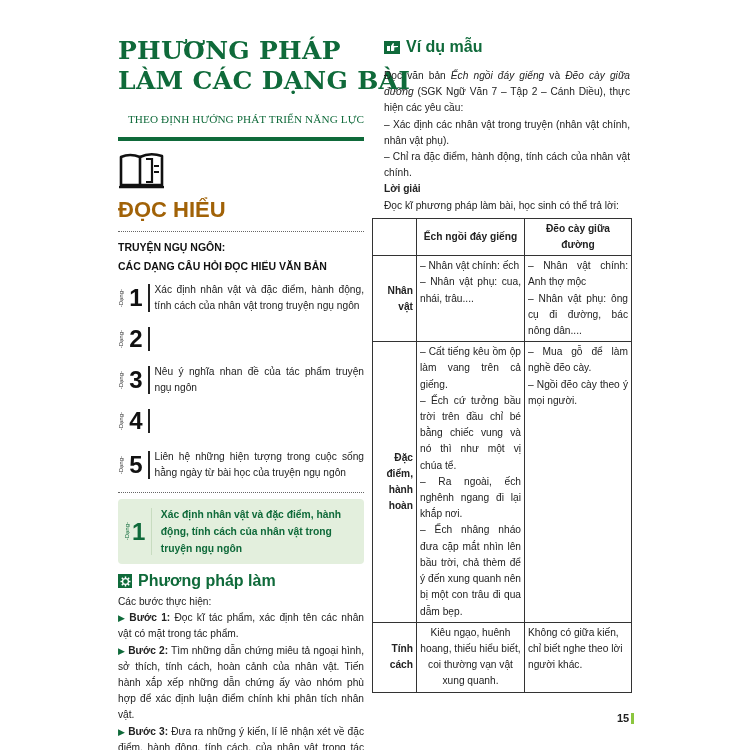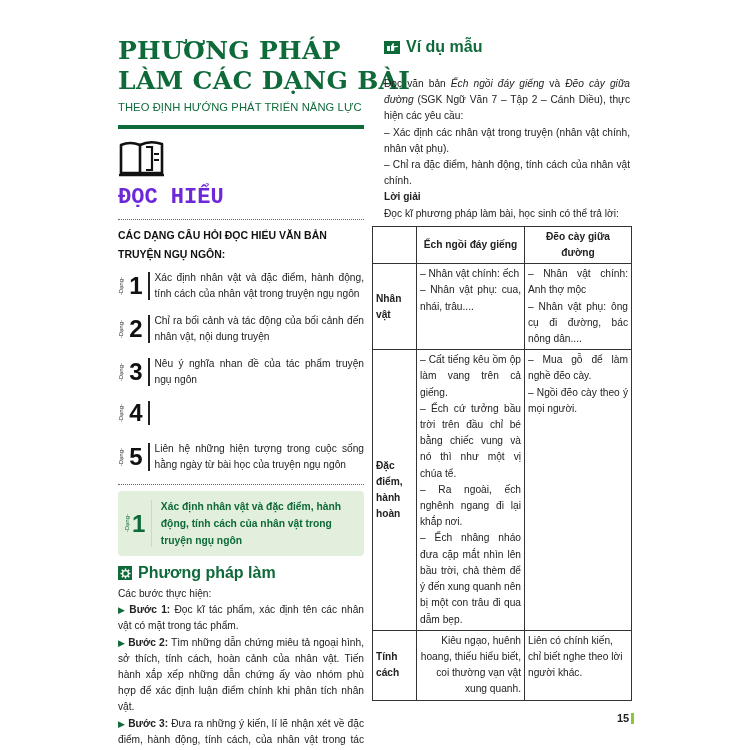--- a/index.html
+++ b/index.html
@@ -4,27 +4,27 @@
 <style>
   html, body { margin: 0; padding: 0; background: #ffffff; }
   body { width: 750px; height: 750px; position: relative; overflow: hidden;
          font-family: "Liberation Sans", sans-serif; color: #1a1a1a; }
   .page { position: absolute; left: 0; top: 0; width: 680px; height: 750px; }
 
   
   .left { position: absolute; left: 118px; top: 36px; width: 246px; }
   .title1, .title2 { font-family: "DejaVu Serif", serif; font-weight: bold; color: #0f6a3a;
                      font-size: 25px; line-height: 30px; letter-spacing: 0.3px; white-space: nowrap; }
-  .subtitle { font-family: Liberation Sans, sans-serif; color: #0f6a3a; font-size: 11.2px;
-              line-height: 16px; margin-top: 3px; letter-spacing: 0.1px; white-space: nowrap; }
+  .subtitle { font-family: Liberation Serif, serif; color: #0f6a3a; font-size: 11.2px;
+              line-height: 16px; margin-top: 15px; letter-spacing: 0.1px; white-space: nowrap; text-align: right; }
   .title-rule { height: 4px; background: #0f6a3a; margin-top: 10px; width: 246px; }
 
   .book-icon { margin-top: 10px; width: 50px; height: 38px; }
-  .section-title { font-family: Liberation Mono, monospace; font-weight: bold; font-size: 22px;
-                   line-height: 26px; margin-top: 4px; color: #6d28d9; }
+  .section-title { font-family: Liberation Sans, sans-serif; font-weight: bold; font-size: 22px;
+                   line-height: 26px; margin-top: 4px; color: #a16207; }
   .dotted { border-top: 1px dotted #666; margin-top: 8px; width: 246px; }
   .sub-heading { font-weight: bold; font-size: 10.5px; line-height: 19px; margin-top: 6px; color: #111; }
 
   .types { margin-top: 6px; }
   .type-row { display: flex; align-items: center; margin-bottom: 11px; }
   .dang-label { writing-mode: vertical-rl; transform: rotate(180deg); font-size: 6px; color: #333;
                 width: 8px; text-align: center; }
   .type-num { font-weight: bold; font-size: 24px; line-height: 28px; width: 16px; text-align: center;
               color: #111; margin-left: 2px; }
   .type-bar { width: 1.5px; background: #222; align-self: stretch; margin: 2px 5px 2px 4px; }
@@ -45,21 +45,21 @@
   .step-label { font-weight: bold; }
   .tri { color: #0f6a3a; font-size: 9px; margin-right: 3px; }
 
   
   .right { position: absolute; left: 384px; top: 36px; width: 246px; }
   .table-wrap { margin-left: -12px; width: 259px; margin-top: 4px; }
   table { border-collapse: collapse; width: 100%; table-layout: fixed; }
   th, td { border: 1px solid #333; font-size: 10.2px; line-height: 16.2px; color: #222;
            vertical-align: top; padding: 2px 3px; }
   th { font-weight: bold; text-align: center; vertical-align: middle; }
-  td.row-head { font-weight: bold; text-align: left; vertical-align: middle; }
+  td.row-head { font-weight: bold; text-align: right; vertical-align: middle; }
   td.cell { text-align: justify; }
 
   .page-num { position: absolute; left: 617px; top: 712px; font-size: 11px; font-weight: bold;
               color: #222; font-family: "Liberation Sans Narrow", "Liberation Sans", sans-serif; text-align: center; }
   .page-mark { position: absolute; left: 631px; top: 713px; width: 3px; height: 11px; background: #8cc63f; }
 </style>
 </head>
 <body>
 
 <div class="page">
@@ -74,36 +74,35 @@
       <path d="M3 6 L3 34 L22 34 L22 6 Q12 2 3 6 Z" fill="none" stroke="#111" stroke-width="2.6" stroke-linejoin="round"></path>
       <path d="M22 6 Q32 1 44 5 L44 34 L22 34" fill="none" stroke="#111" stroke-width="2.6" stroke-linejoin="round"></path>
       <path d="M28 8 L34 8 L34 31 L28 31" fill="none" stroke="#111" stroke-width="2.2"></path>
       <line x1="36" y1="15" x2="41" y2="15" stroke="#111" stroke-width="2"></line>
       <line x1="36" y1="21" x2="41" y2="21" stroke="#111" stroke-width="2"></line>
       <line x1="1" y1="36" x2="46" y2="36" stroke="#111" stroke-width="2.4"></line>
     </svg>
     <div class="section-title">ĐỌC HIỂU</div>
     <div class="dotted"></div>
     <div class="sub-heading">
+      <div>TRUYỆN NGỤ NGÔN:</div>
       <div>CÁC DẠNG CÂU HỎI ĐỌC HIỂU VĂN BẢN</div>
-      <div>TRUYỆN NGỤ NGÔN:</div>
     </div>
 
     <div class="types">
       <div class="type-row">
         <span class="dang-label">-Dạng-</span>
         <span class="type-num">1</span>
         <span class="type-bar"></span>
         <span class="type-text">Xác định nhân vật và đặc điểm, hành động, tính cách của nhân vật trong truyện ngụ ngôn</span>
       </div>
       <div class="type-row">
         <span class="dang-label">-Dạng-</span>
         <span class="type-num">2</span>
         <span class="type-bar"></span>
-        <span class="type-text">Chỉ ra bối cảnh và tác động của bối cảnh đến nhân vật, nội dung truyện</span>
       </div>
       <div class="type-row">
         <span class="dang-label">-Dạng-</span>
         <span class="type-num">3</span>
         <span class="type-bar"></span>
         <span class="type-text">Nêu ý nghĩa nhan đề của tác phẩm truyện ngụ ngôn</span>
       </div>
       <div class="type-row" style="margin-bottom:14px">
         <span class="dang-label">-Dạng-</span>
         <span class="type-num">4</span>
@@ -161,21 +160,21 @@
     <div class="icon-heading" style="margin-top:2px">
       <span class="icon-box" style="width:16px;height:13px">
         <svg width="13" height="10" viewBox="0 0 13 10">
           <path d="M1 4 L4 4 L4 9 L1 9 Z" fill="#fff"></path>
           <path d="M5 4 L7 1 L8 1.5 L7.5 4 L12 4 L12 5 L8 5.5 L8.5 6 L8 7 L8.5 8 L7.5 9 L5 9 Z" fill="#fff"></path>
         </svg>
       </span>
       <span class="icon-heading-label">Ví dụ mẫu</span>
     </div>
 
-    <div class="body-text" style="margin-top:20px">
+    <div class="body-text" style="margin-top:12px">
       <span>Đọc văn bản </span><i>Ếch ngồi đáy giếng</i><span> và </span><i>Đẽo cày giữa đường</i><span> (SGK Ngữ Văn 7  – Tập 2 – Cánh Diều), thực hiện các yêu cầu:</span>
     </div>
     <div class="body-text">– Xác định các nhân vật trong truyện (nhân vật chính, nhân vật phụ).</div>
     <div class="body-text">– Chỉ ra đặc điểm, hành động, tính cách của nhân vật chính.</div>
     <div class="body-text step-label">Lời giải</div>
     <div class="body-text">Đọc kĩ phương pháp làm bài, học sinh có thể trả lời:</div>
 
     <div class="table-wrap">
       <table>
         <colgroup>
@@ -208,25 +207,25 @@
             <div>– Ra ngoài, ếch nghênh ngang đi lại khắp nơi.</div>
             <div>– Ếch nhâng nháo đưa cặp mắt nhìn lên bầu trời, chả thèm để ý đến xung quanh nên bị một con trâu đi qua dẫm bẹp.</div>
           </td>
           <td class="cell">
             <div>– Mua gỗ để làm nghề đẽo cày.</div>
             <div>– Ngồi đẽo cày theo ý mọi người.</div>
           </td>
         </tr>
         <tr>
           <td class="row-head">Tính cách</td>
-          <td class="cell" style="text-align:right">
+          <td class="cell" style="text-align:center">
             <div>Kiêu ngạo, huênh hoang, thiếu hiểu biết, coi thường vạn vật xung quanh.</div>
           </td>
           <td class="cell" style="text-align:left">
-            <div>Liên có chính kiến, chỉ biết nghe theo lời người khác.</div>
+            <div>Không có giữa kiến, chỉ biết nghe theo lời người khác.</div>
           </td>
         </tr>
       </tbody>
         </table>
     </div>
   </div>
 
   <div class="page-num">15</div>
   <div class="page-mark"></div>
 </div>

